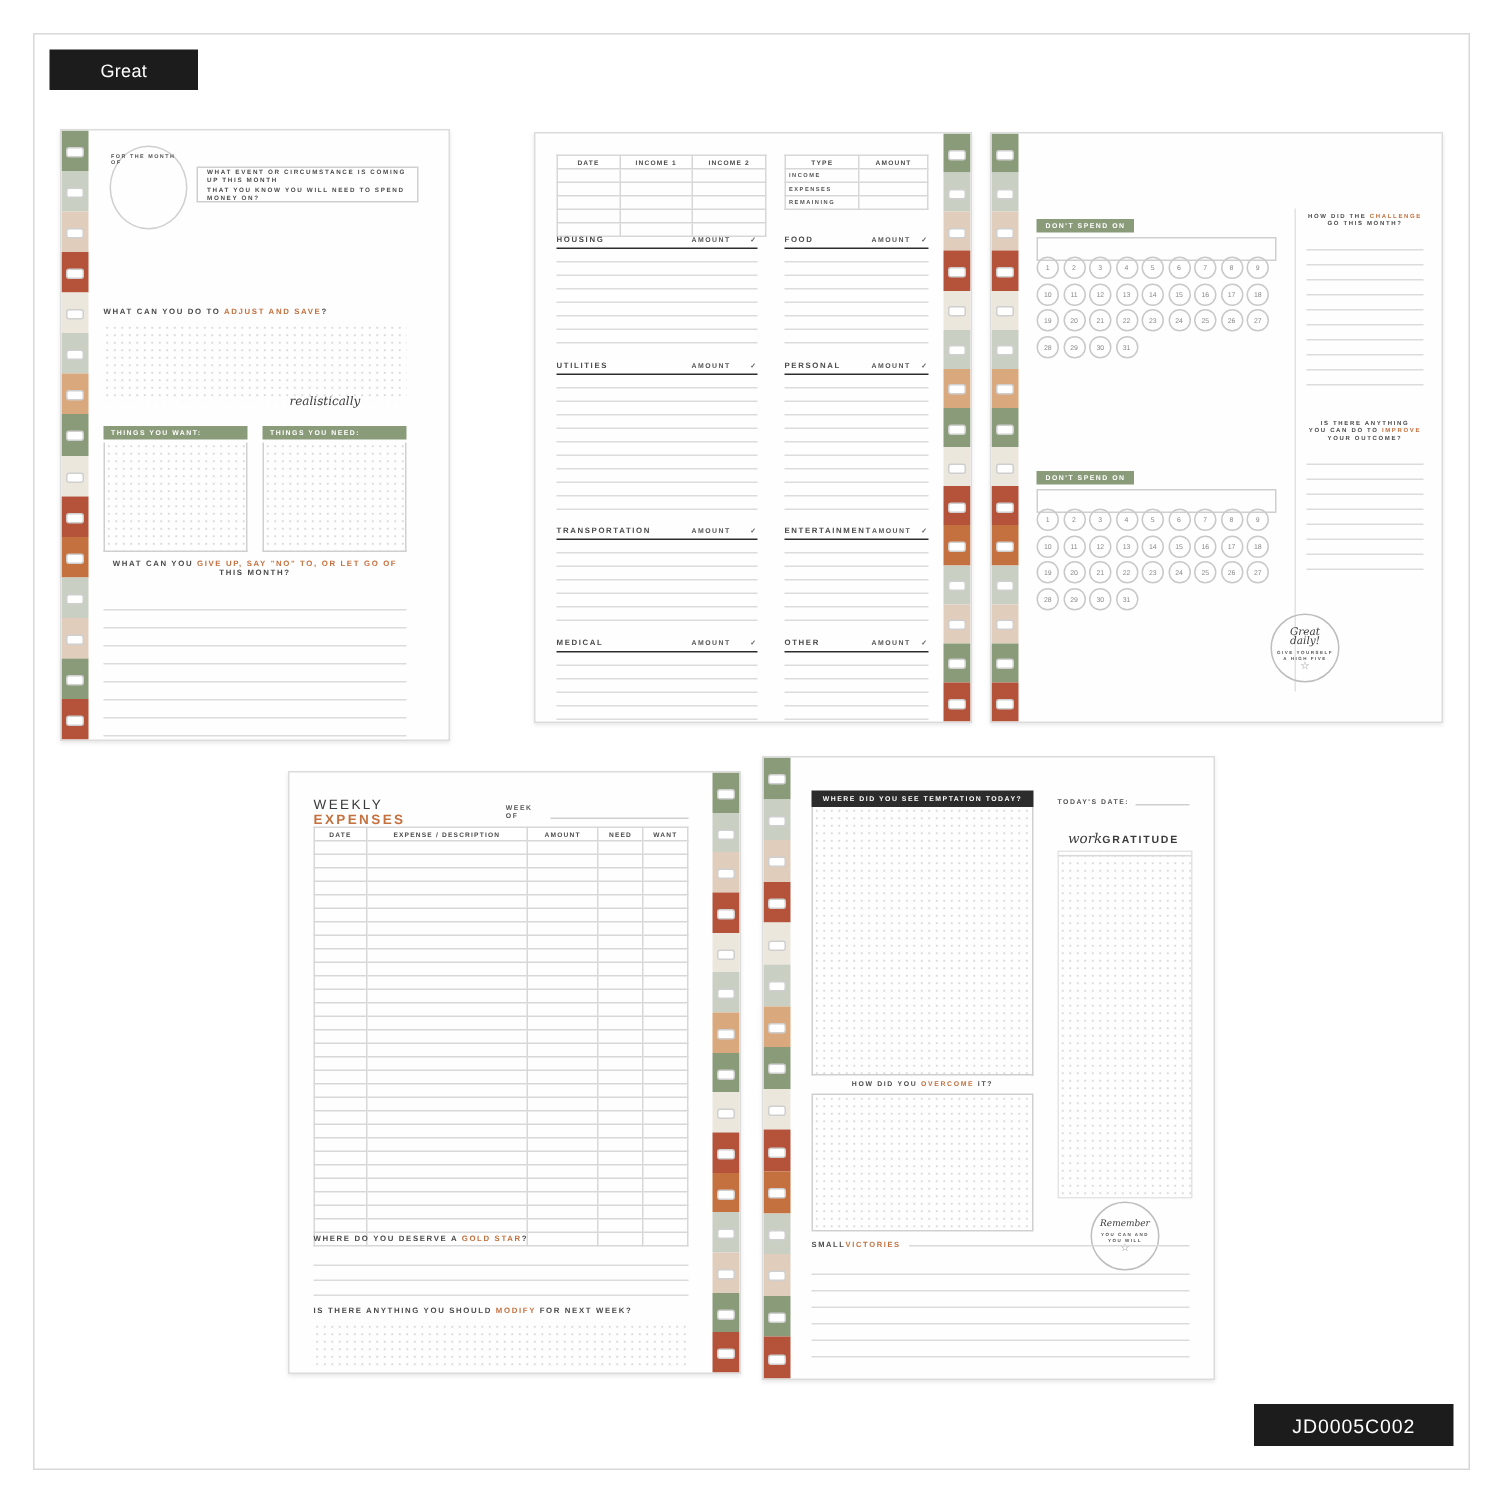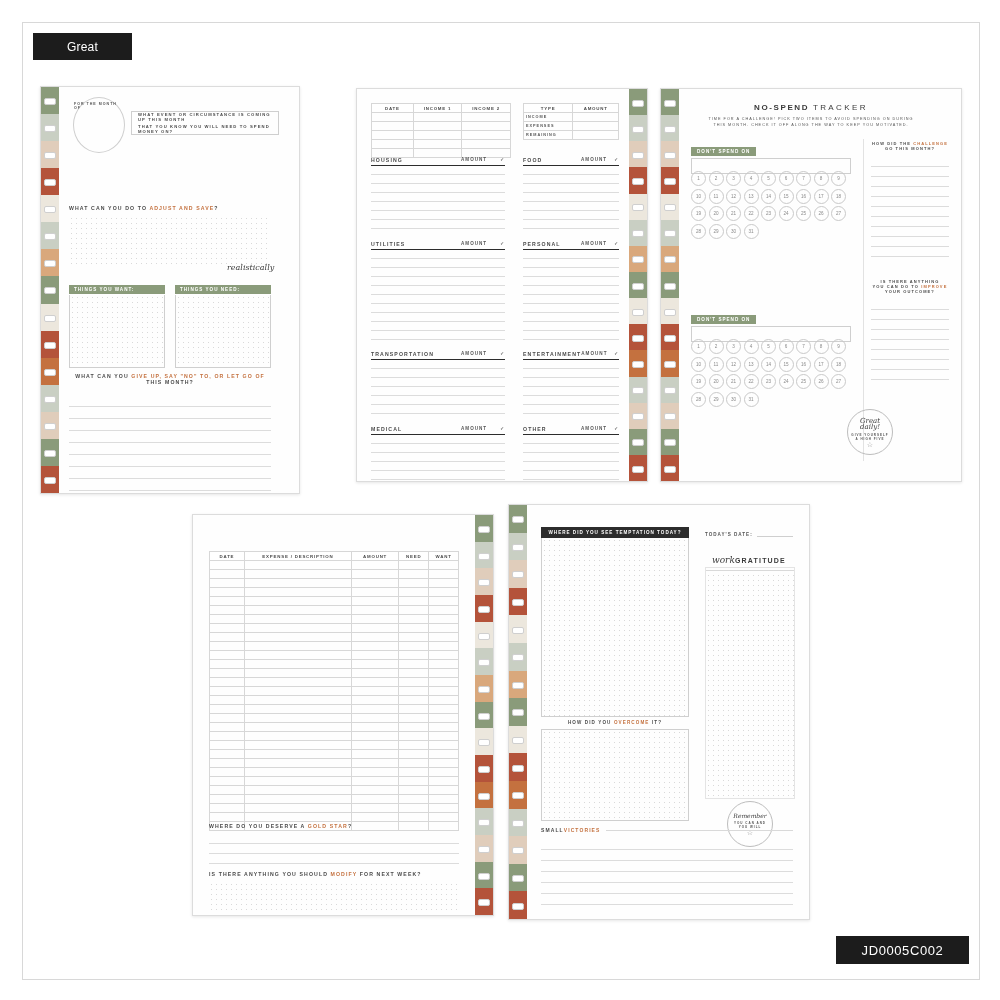--- a/index.html
+++ b/index.html
@@ -106,21 +106,21 @@
         <span class="lbl" style="font-size:4.2px;margin-top:2px;">THAT YOU KNOW YOU WILL NEED TO SPEND MONEY ON?</span>
       </div>
 
       <div style="position:absolute;left:28px;top:118px;width:202px;">
         <div class="lbl">
           <span>WHAT CAN YOU DO TO </span><span class="accent-o">ADJUST AND SAVE</span><span>?</span>
         </div>
         <div class="dotgrid" style="margin-top:5px;height:52px;border-bottom:0;"></div>
       </div>
 
-      <div class="script" style="position:absolute;left:152px;top:176px;font-size:8px;color:#3a3a3a;margin-left:34px;">realistically</div>
+      <div class="script" style="position:absolute;left:152px;top:176px;font-size:8px;color:#3a3a3a;">realistically</div>
 
       <div style="position:absolute;left:28px;top:190px;width:96px;height:85px;">
         <div class="hdr-green" style="width:100%;box-sizing:border-box;">THINGS YOU WANT:</div>
         <div class="boxline dotgrid" style="height:72px;border-top:0;"></div>
       </div>
       <div style="position:absolute;left:134px;top:190px;width:96px;height:85px;">
         <div class="hdr-green" style="width:100%;box-sizing:border-box;">THINGS YOU NEED:</div>
         <div class="boxline dotgrid" style="height:72px;border-top:0;"></div>
       </div>
 
@@ -375,28 +375,20 @@
         <div class="tile" style="background:#8a9b7a"></div>
         <div class="tile" style="background:#ece7dd"></div>
         <div class="tile" style="background:#b4533a"></div>
         <div class="tile" style="background:#c4713f"></div>
         <div class="tile" style="background:#c9cfc3"></div>
         <div class="tile" style="background:#e0cdbb"></div>
         <div class="tile" style="background:#8a9b7a"></div>
         <div class="tile" style="background:#b4533a"></div>
       </div>
 
-      <div class="center" style="position:absolute;left:30px;top:14px;width:240px;">
-        <div style="letter-spacing:1.6px;font-size:8px;font-weight:700;">
-          <span>NO-SPEND</span>
-          <span style="font-weight:400;letter-spacing:2.4px;">TRACKER</span>
-        </div>
-        <div class="lbl2" style="margin-top:5px;font-size:3.8px;font-weight:400;">TIME FOR A CHALLENGE! PICK TWO ITEMS TO AVOID SPENDING ON DURING</div>
-        <div class="lbl2" style="margin-top:2px;font-size:3.8px;font-weight:400;">THIS MONTH. CHECK IT OFF ALONG THE WAY TO KEEP YOU MOTIVATED.</div>
-      </div>
 
       <div style="position:absolute;left:30px;top:50px;width:160px;">
         <div class="hdr-green" style="padding:2px 6px;">DON'T SPEND ON</div>
         <div class="boxline" style="height:14px;margin-top:1px;"></div>
       </div>
 
       <div style="position:absolute;left:30px;top:82px;width:164px;display:flex;flex-wrap:wrap;gap:2.5px;">
         <div class="circle">
             <span>1</span>
           </div>
@@ -657,20 +649,30 @@
         <div class="tile" style="background:#8a9b7a"></div>
         <div class="tile" style="background:#ece7dd"></div>
         <div class="tile" style="background:#b4533a"></div>
         <div class="tile" style="background:#c4713f"></div>
         <div class="tile" style="background:#c9cfc3"></div>
         <div class="tile" style="background:#e0cdbb"></div>
         <div class="tile" style="background:#8a9b7a"></div>
         <div class="tile" style="background:#b4533a"></div>
       </div>
 
+      <div style="position:absolute;left:16px;top:16px;width:250px;display:flex;align-items:center;">
+        <div style="font-size:9px;letter-spacing:1.6px;">
+          <span style="font-weight:400;">WEEKLY</span>
+          <span class="accent-o" style="font-weight:700;">EXPENSES</span>
+        </div>
+        <div style="margin-left:52px;display:flex;align-items:flex-end;">
+          <span class="lbl2">WEEK OF</span>
+          <span style="display:inline-block;width:100px;border-bottom:1px solid #cfcfcf;height:7px;margin-left:4px;"></span>
+        </div>
+      </div>
 
       <div style="position:absolute;left:16px;top:36px;width:250px;">
         <table class="grid">
           <tbody>
               <tr>
             <th style="width:14%">DATE</th>
             <th style="width:43%">EXPENSE / DESCRIPTION</th>
             <th style="width:19%">AMOUNT</th>
             <th style="width:12%">NEED</th>
             <th style="width:12%">WANT</th>

